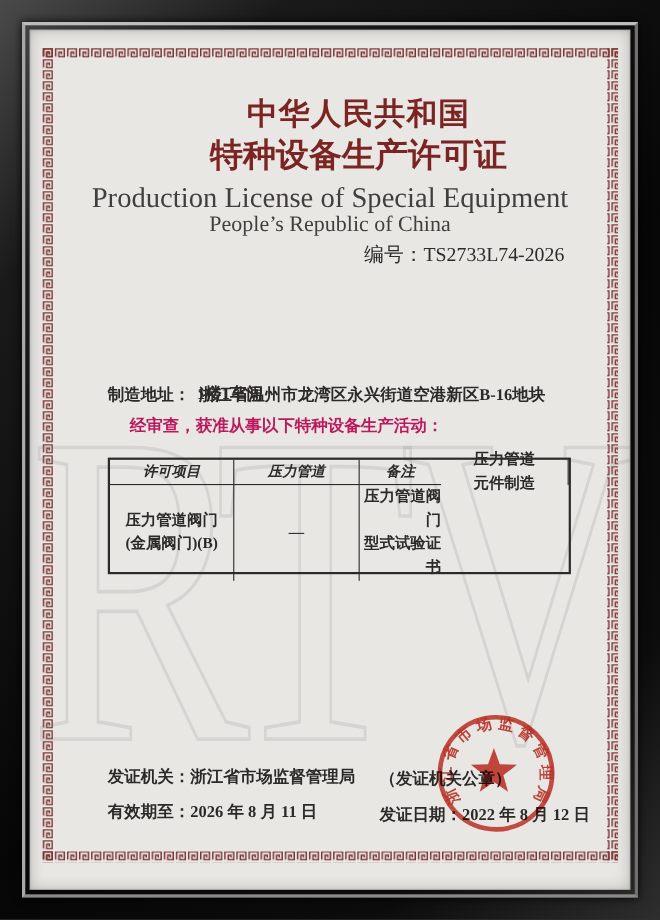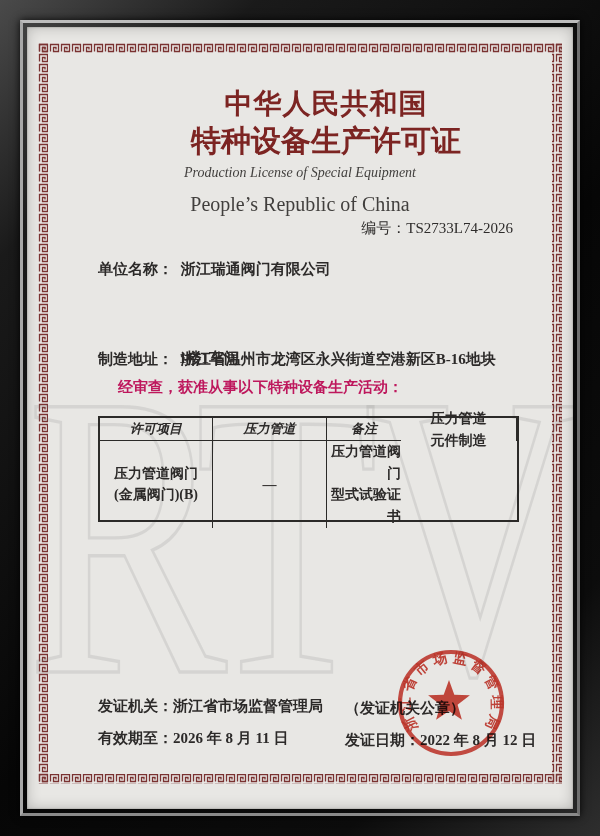--- a/index.html
+++ b/index.html
@@ -15,23 +15,23 @@
   .paper{position:absolute;inset:27px;background:#e8e7e4;overflow:hidden;
          box-shadow:inset 0 0 14px rgba(0,0,0,.22), inset 0 0 2px rgba(0,0,0,.35);}
   .meander{position:absolute;left:11px;top:16px;}
   .wm{position:absolute;left:0;top:240px;transform:scaleY(1.35);transform-origin:top;}
   
   .cn-title{position:absolute;left:0;width:598px;text-align:center;
             color:#7c2422;font-weight:bold;white-space:nowrap;}
   .t1{top:58px;font-size:28px;letter-spacing:1px;}
   .t2{top:94px;font-size:30px;letter-spacing:0px;}
   .en-title{position:absolute;left:0;width:546px;text-align:center;color:#413f3d;white-space:nowrap;}
-  .e1{top:138px;font-size:14px;font-style:italic;}
+  .e1{top:138px;font-size:26px;}
   .e2{top:166px;font-size:20px;}
-  .serial{position:absolute;top:192px;right:60px;font-size:15px;color:#2e2c2b;white-space:nowrap;}
+  .serial{position:absolute;top:192px;right:60px;font-size:18px;color:#2e2c2b;white-space:nowrap;}
   .field{position:absolute;left:71px;font-size:15px;font-weight:600;color:#2c2a29;white-space:nowrap;}
   .field .lbl{display:inline-block;width:79px;white-space:pre;}
   .f1{top:233px;} .f2{top:266px;} .f3{top:294px;margin-top:29px;}
   .fcont{position:absolute;left:152px;top:322px;font-size:15px;font-weight:600;color:#2c2a29;}
   .intro{position:absolute;left:91px;top:351px;font-size:15px;font-weight:600;color:#be185d;white-space:nowrap;}
   
   .lic-table{position:absolute;left:71px;top:389px;width:421px;height:106px;
              border:2px solid #2b2a28;box-sizing:border-box;
              display:grid;grid-template-columns:113px 114px 74px 116px;grid-template-rows:23px 1fr;
              background:transparent;}
@@ -74,24 +74,20 @@
 
     <div class="cn-title t1">中华人民共和国</div>
     <div class="cn-title t2">特种设备生产许可证</div>
     <div class="en-title e1">Production License of Special Equipment</div>
     <div class="en-title e2">People’s Republic of China</div>
 
     <div class="serial">
       <span>编号：</span><span>TS2733L74-2026</span>
     </div>
 
-    <div class="field f1">
-      <span class="lbl">单位名称：</span>
-      <span>浙江瑞通阀门有限公司</span>
-    </div>
     <div class="field f3">
       <span class="lbl">制造地址：</span>
       <span>浙江省温州市龙湾区永兴街道空港新区B-16地块</span>
     </div>
     <div class="fcont">1楼1车间</div>
 
     <div class="intro">经审查，获准从事以下特种设备生产活动：</div>
 
     <div class="lic-table">
       <div class="cell th rb">许可项目</div>

